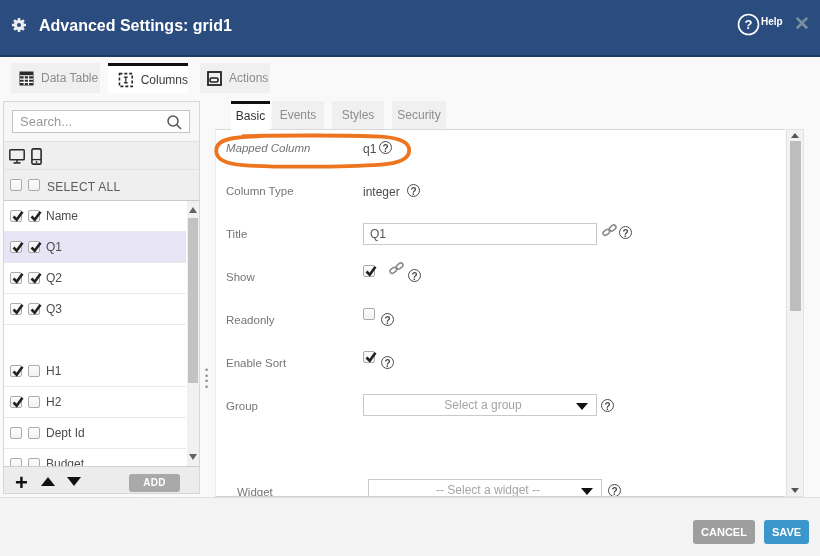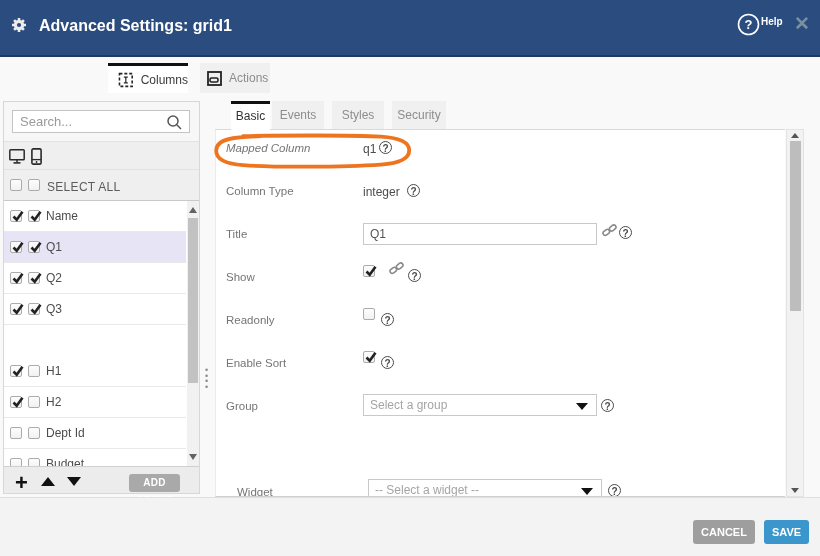--- a/index.html
+++ b/index.html
@@ -55,21 +55,21 @@
 #tabStyles { left:332px; width:52px; }
 #tabSec { left:392px; width:54px; }
 
 
 #fpanel { left:215px; top:129px; width:570px; height:368px; background:#fff; border-top:1px solid #d9d9d9; border-bottom:1px solid #cfcfcf; border-left:1px solid #ebebeb; overflow:hidden; }
 #tabBasic { z-index:3;margin-left:11px; }
 .flabel { position:absolute; left:10px; font-size:11.5px; color:#757575; }
 .fval { position:absolute; left:147px; font-size:12px; color:#4c4c4c; }
 .qi { position:absolute; width:13px; height:13px; border:1.5px solid #4a4a4a; border-radius:50%; color:#4a4a4a; font-size:10px; font-weight:bold; text-align:center; line-height:13px; }
 .finput { position:absolute; left:147px; width:234px; height:22px; background:#fff; border:1px solid #c9c9c9; font-size:12px; color:#555; line-height:20px; padding-left:6px; }
-.fsel { position:absolute; left:147px; width:234px; height:22px; background:#fff; border:1px solid #c9c9c9; font-size:12px; color:#a5a5a5; line-height:20px; padding-left:6px; }
+.fsel { position:absolute; left:147px; width:234px; height:22px; background:#fff; border:1px solid #c9c9c9; font-size:12px; color:#a5a5a5; line-height:20px; padding-left:6px;text-align:center; }
 .fsel .da { position:absolute; right:8px; top:8px; width:0; height:0; border-left:6px solid transparent; border-right:6px solid transparent; border-top:7px solid #111; }
 .fcb { position:absolute; left:147px; width:12px; height:12px; border:1px solid #ababab; border-radius:2px; background:linear-gradient(#fdfdfd,#f1f1f1); }
 .fcb svg { position:absolute; left:0px; top:-2px; }
 
 
 #subtabs { position:absolute; left:13px; top:308px; width:557px; height:40px; background:#f5f5f5; border:1px solid #e5e5e5; }
 .tab3 { position:absolute; top:8px; height:31px; background:#ececec; color:#8d8d8d; font-size:12px; text-align:center; }
 #tabVM { left:1px; top:8px; width:76px; background:#fff; color:#333; border-top:3px solid #111; line-height:26px; }
 #tabEM { left:84px; width:82px; line-height:30px; }
 
@@ -106,20 +106,27 @@
   <div id="hdr-title" class="abs" style="left:39px; top:17px; font-size:16px; font-weight:bold; color:#fff;">Advanced Settings: grid1</div>
   <div id="help" class="abs">
     <svg width="23" height="23" viewBox="0 0 23 23">
         <circle cx="11.5" cy="11.5" r="10" fill="none" stroke="#fff" stroke-width="1.6"></circle>
         <text x="11.5" y="16" font-size="13" font-weight="bold" fill="#fff" text-anchor="middle" font-family="Liberation Sans">?</text>
       </svg>
   </div>
   <div id="helptxt" class="abs">Help</div>
   <div id="closex" class="abs">✕</div>
 
+  <div id="tabDT" class="abs tab1">
+    <svg width="15" height="15" viewBox="0 0 15 15">
+        <rect x="0.5" y="0.5" width="14" height="14" fill="#2b2b2b"></rect>
+        <path d="M1 4.8h13M1 8.1h13M1 11.4h13M5.2 4.8v9.2M9.5 4.8v9.2" stroke="#fff" stroke-width="1.1"></path>
+      </svg>
+    Data Table
+  </div>
   <div id="tabCol" class="abs tab1">
     <svg width="16" height="16" viewBox="0 0 16 16">
         <rect x="1.5" y="1.5" width="13" height="13" fill="none" stroke="#222" stroke-width="1.6" stroke-dasharray="3 2"></rect>
         <path d="M6 5h4M8 5v6M6 11h4" stroke="#222" stroke-width="1.2" fill="none"></path>
       </svg>
     Columns
   </div>
   <div id="tabAct" class="abs tab1">
     <svg width="15" height="15" viewBox="0 0 15 15">
         <rect x="1" y="1" width="13" height="13" fill="none" stroke="#222" stroke-width="1.8"></rect>

